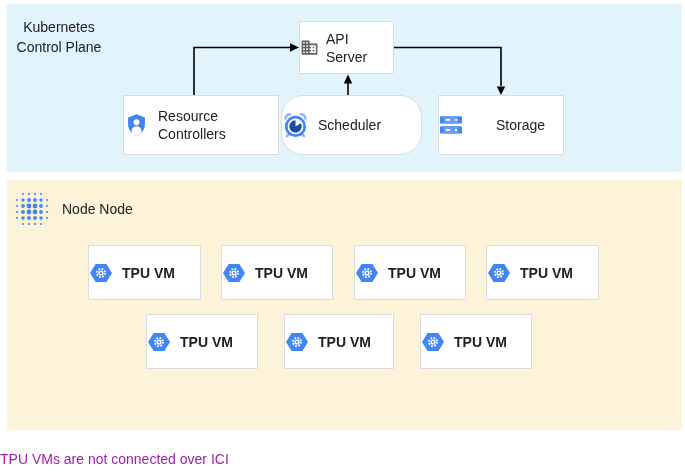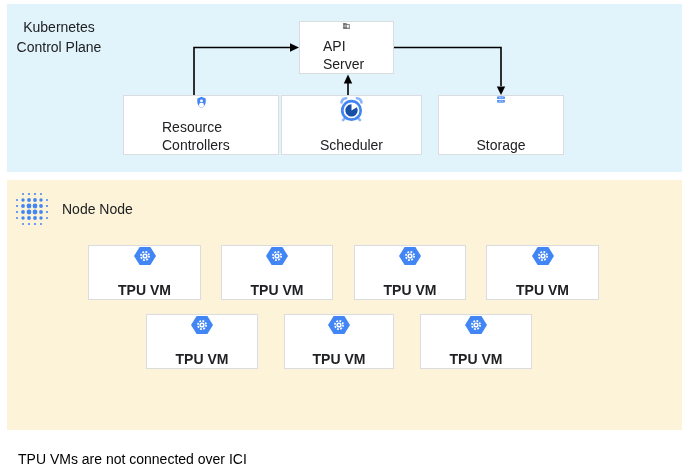--- a/index.html
+++ b/index.html
@@ -7,46 +7,46 @@
   .stage { position:relative; width:685px; height:475px; background:#fff; overflow:hidden;
            color:#202124; font-size:14px; }
   .region { position:absolute; left:7px; width:675px; }
   .region.control-plane { top:4px; height:168px; background:#e1f3fb; }
   .region.node-pool    { top:180px; height:250px; background:#fcf3d8; }
 
   .cp-label { position:absolute; left:10px; top:17px; width:98px; text-align:center;
               line-height:20px; color:#202124; }
 
   .node-box { position:absolute; background:#fff; border:1px solid #dadce0;
-              display:flex; align-items:center; justify-content:space-between; gap:9px;
-              color:#202124;flex-direction:column; }
+              display:flex; align-items:center; justify-content:flex-start; gap:9px;
+              color:#202124; }
   .node-box .lbl { line-height:18px; }
 
   #box-api-server { left:299px; top:21px;  width:95px;  height:53px; gap:7px; }
   #box-api-server .lbl { width:47px; }
   #box-resource-controllers { left:123px; top:95px; width:156px; height:60px; }
   #box-resource-controllers .lbl { width:78px; }
-  #box-scheduler { left:281px; top:95px; width:141px; height:60px; }
+  #box-scheduler { left:281px; top:95px; width:141px; height:60px;border-radius:22px; }
   #box-storage   { left:438px; top:95px; width:126px; height:60px;gap:33px; }
 
   .tpu-box { width:112px; height:55px;font-weight:bold; }
   #tpu-1 { left:88px;  top:245px; width:113px; }
   #tpu-2 { left:221px; top:245px; }
   #tpu-3 { left:354px; top:245px; }
   #tpu-4 { left:486px; top:245px; width:113px; }
   #tpu-5 { left:146px; top:314px; }
   #tpu-6 { left:284px; top:314px; width:110px; }
   #tpu-7 { left:420px; top:314px; }
 
   .np-icon { position:absolute; left:14px; top:191px; }
   .np-label { position:absolute; left:62px; top:202px; line-height:14px; }
 
   .arrows { position:absolute; left:0; top:0; pointer-events:none; }
 
-  .caption { position:absolute; left:18px; top:451px; color:#000000; }
+  .caption { position:absolute; left:0; top:451px; color:#a21caf; }
 
   svg { display:block; }
 </style>
 </head>
 <body>
 
 <div class="stage">
 
   <div class="region control-plane"></div>
   <div class="region node-pool"></div>

